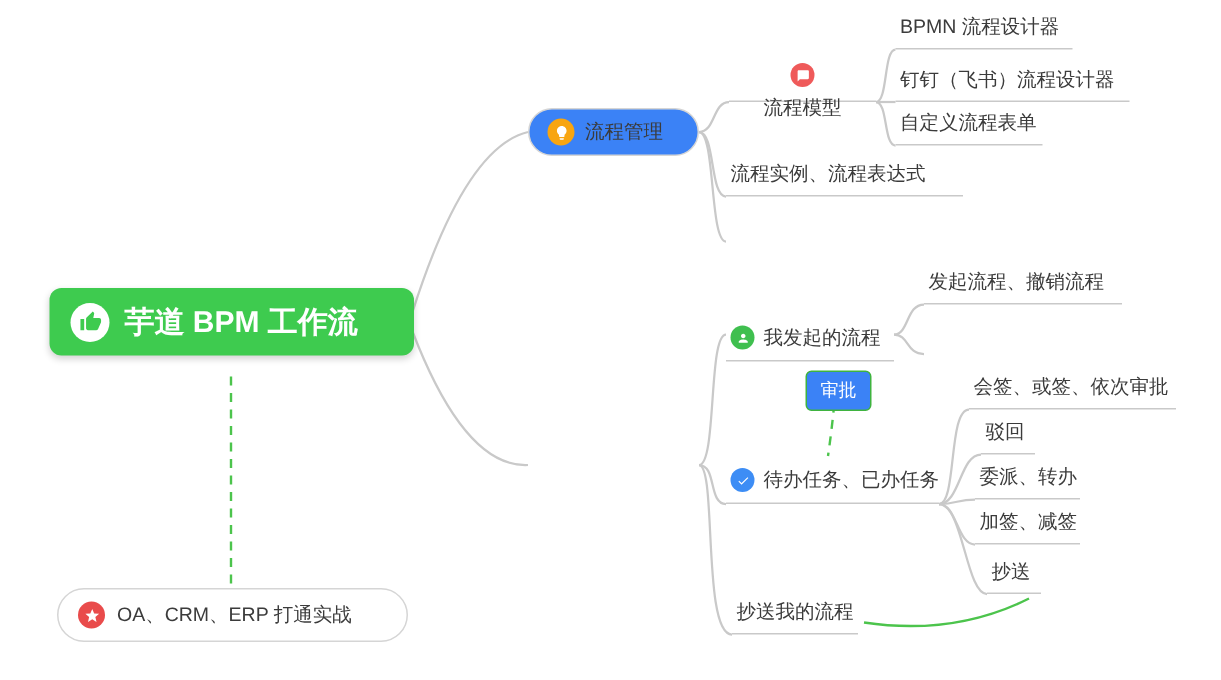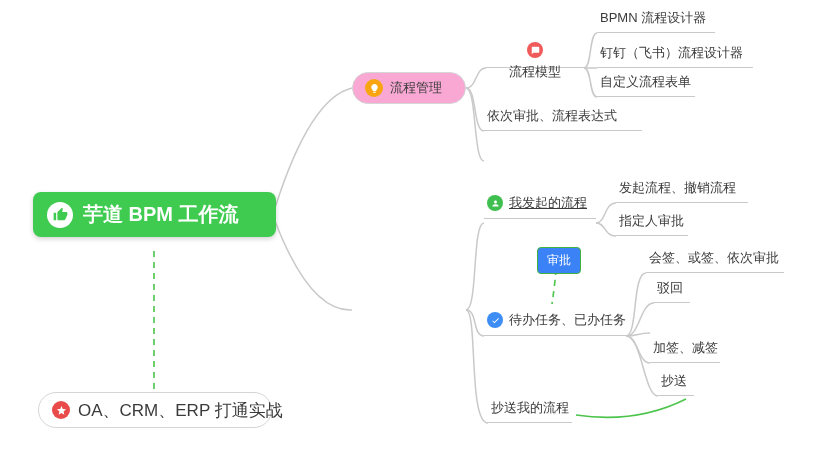--- a/index.html
+++ b/index.html
@@ -14,21 +14,21 @@
   .links .green path { stroke:#4cc44c; stroke-width:1.6; }
   .links path.dashed { stroke-dasharray:6 5; }
 
   .root-node {
     position:absolute; display:flex; align-items:center; gap:10px; padding:16px 14px;
     background:#3ecb4f; color:#fff; font-size:20px; font-weight:bold;
     border-radius:8px; box-shadow:0 2px 5px rgba(0,0,0,.18); white-space:nowrap;
   }
   .pill {
     position:absolute; display:flex; align-items:center; gap:7px; padding:0 12px;
-    background:#f9a8d4; border:1px solid #d5d5d5; border-radius:17px;
+    background:#3b82f6; border:1px solid #d5d5d5; border-radius:17px;
     font-size:13px; color:#3b3b3b; height:32px; white-space:nowrap;
   }
   .leaf {
     position:absolute; font-size:13px; color:#3b3b3b;
     border-bottom:1.5px solid #c9c9c9; padding:0 3px 5px 3px;
     white-space:nowrap; height:23px; line-height:16px;
   }
   .leaf.with-icon { display:flex; align-items:center; gap:6px; height:26px; padding-bottom:5px; line-height:16px; }
 
   .dot {
@@ -38,21 +38,21 @@
   .dot-18 { width:18px; height:18px; }
   .dot-26 { width:26px; height:26px; background:#fff; }
 
   .badge {
     position:absolute; background:#3b82f6; border:1px solid #3fb33f; color:#fff;
     font-size:12px; padding:4px 9px; border-radius:4px; white-space:nowrap;
   }
   .note-node {
     position:absolute; display:flex; align-items:center; gap:8px; padding:0 13px;
     background:#fff; border:1px solid #d5d5d5; border-radius:18px;
-    font-size:17px; color:#3b3b3b; height:36px; white-space:nowrap;
+    font-size:13px; color:#3b3b3b; height:36px; white-space:nowrap;
   }
 </style>
 </head>
 <body>
 
 <div class="canvas">
 
   <svg class="links" width="814" height="453" viewBox="0 0 814 453">
     <defs>
       <marker id="arrow-green" viewBox="0 0 10 10" refX="8" refY="5" markerWidth="6" markerHeight="6" orient="auto">
@@ -120,60 +120,60 @@
 
   <div class="leaf" style="left:597px; top:45px; width:156px;">
     <span>钉钉（飞书）流程设计器</span>
   </div>
 
   <div class="leaf" style="left:597px; top:74px; width:98px;">
     <span>自定义流程表单</span>
   </div>
 
   <div class="leaf" style="left:484px; top:108px; width:158px;">
-    <span>依次审批、流程表达式</span>
+    <span>流程实例、流程表达式</span>
   </div>
 
 
-  <div class="leaf with-icon" style="left:484px; top:193px; width:112px;text-decoration:underline;">
+  <div class="leaf with-icon" style="left:484px; top:215px; width:112px;">
     <span class="dot dot-16" style="background:#3FBF4F;">
       <svg width="9" height="9" viewBox="0 0 24 24">
           <path fill="#fff" d="M12 12c2.21 0 4-1.79 4-4s-1.79-4-4-4-4 1.79-4 4 1.79 4 4 4zm0 2c-2.67 0-8 1.34-8 4v2h16v-2c0-2.66-5.33-4-8-4z"></path>
         </svg>
     </span>
     <span>我发起的流程</span>
   </div>
 
   <div class="leaf" style="left:616px; top:180px; width:132px;">
     <span>发起流程、撤销流程</span>
   </div>
 
-  <div class="leaf" style="left:616px; top:213px; width:72px;">
-    <span>指定人审批</span>
-  </div>
 
   <div class="badge" style="left:537px; top:247px;">审批</div>
 
   <div class="leaf" style="left:646px; top:250px; width:138px;">
     <span>会签、或签、依次审批</span>
   </div>
 
   <div class="leaf with-icon" style="left:484px; top:310px; width:142px;">
     <span class="dot dot-16" style="background:#3D8DF5;">
       <svg width="9" height="9" viewBox="0 0 24 24">
           <path fill="#fff" d="M9 16.17L4.83 12l-1.42 1.41L9 19 21 7l-1.41-1.41z"></path>
         </svg>
     </span>
     <span>待办任务、已办任务</span>
   </div>
 
   <div class="leaf" style="left:654px; top:280px; width:36px;font-family:Liberation Serif, serif;">
     <span>驳回</span>
   </div>
 
+  <div class="leaf" style="left:650px; top:310px; width:70px;">
+    <span>委派、转办</span>
+  </div>
 
   <div class="leaf" style="left:650px; top:340px; width:70px;">
     <span>加签、减签</span>
   </div>
 
   <div class="leaf" style="left:658px; top:373px; width:36px;">
     <span>抄送</span>
   </div>
 
   <div class="leaf" style="left:488px; top:400px; width:84px;">

